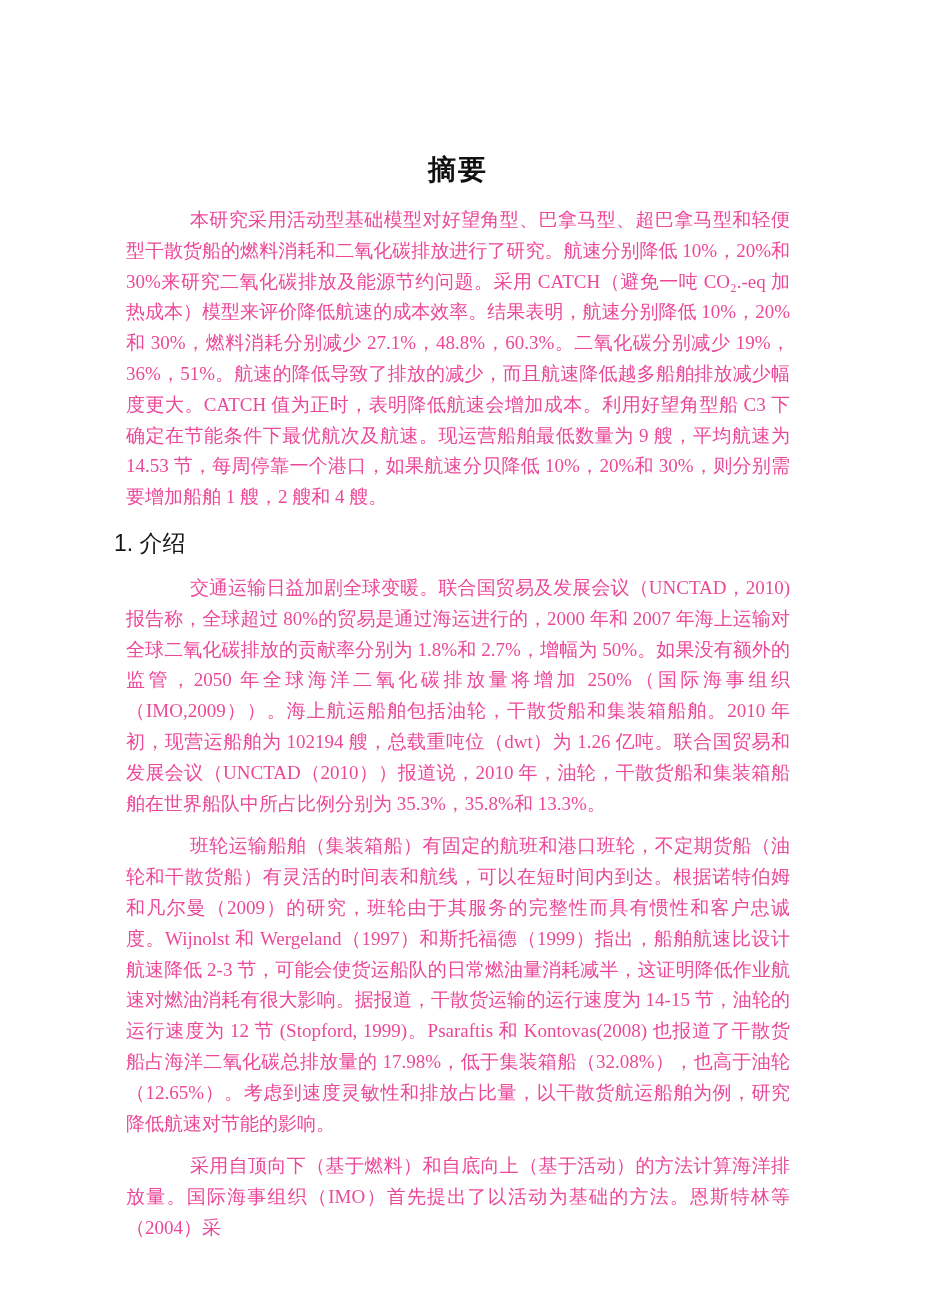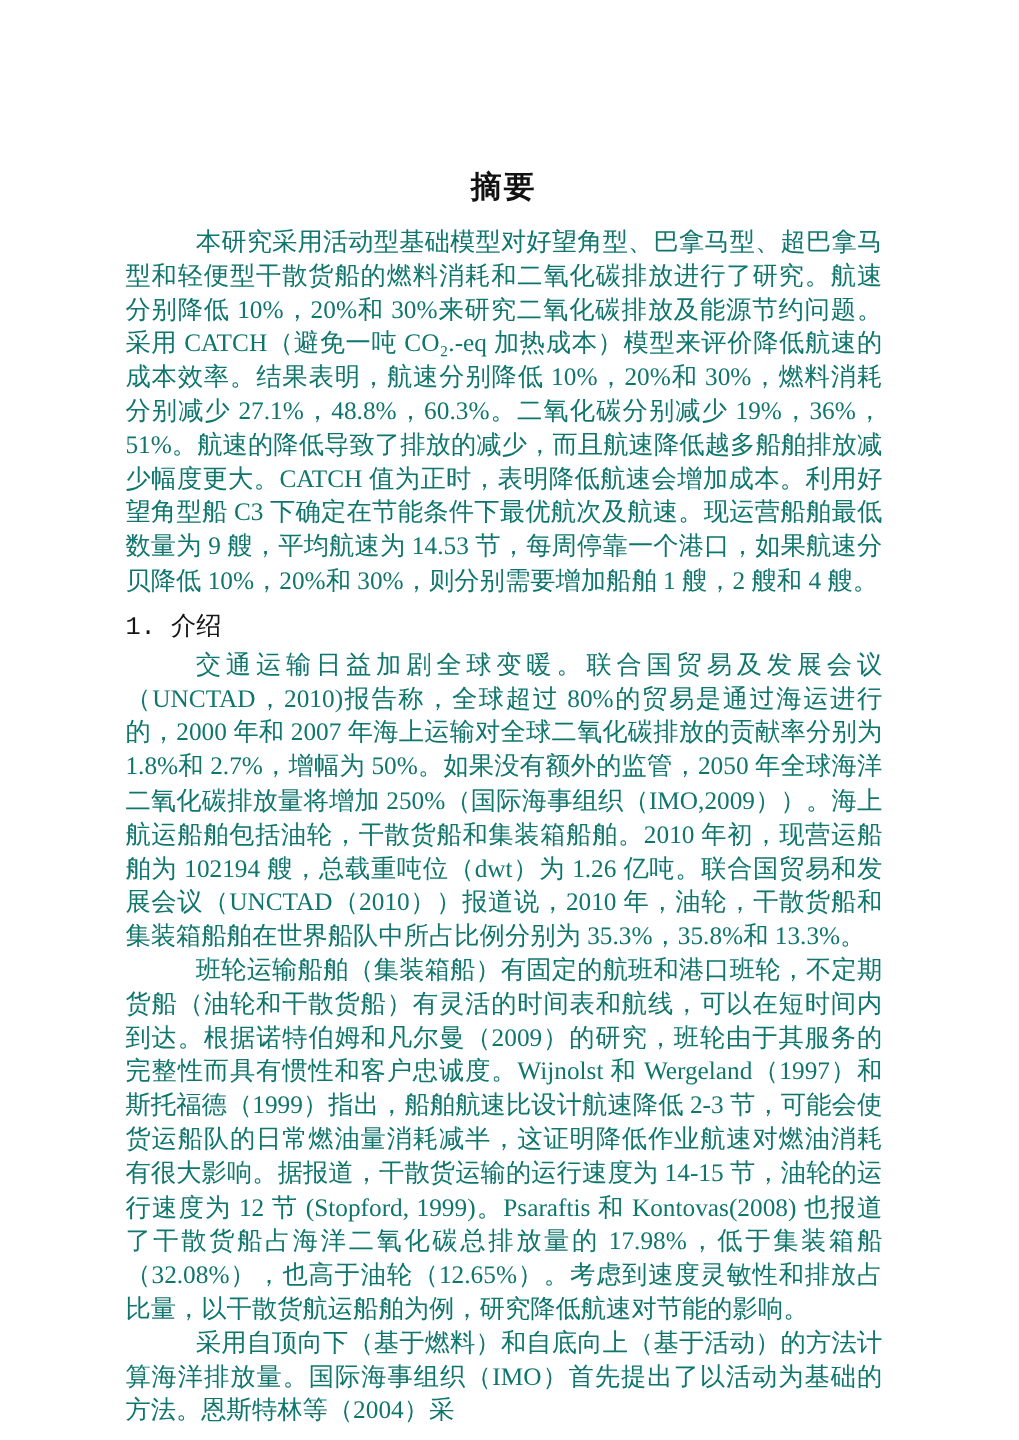--- a/index.html
+++ b/index.html
@@ -30,32 +30,32 @@
     margin: 0 0 13px 0;
     text-align: center;
     font-family: "Liberation Sans", "DejaVu Sans", sans-serif;
     font-size: 28px;
     font-weight: 700;
     letter-spacing: 2px;
     color: #111111;
     line-height: 44px;
   }
   .body-para {
-    margin: 0;
+    margin: 12px;
     font-family: "Liberation Serif", "DejaVu Serif", serif;
-    font-size: 23px;
+    font-size: 19px;
     line-height: 30.8px;
     text-align: justify;
     text-indent: 64px;
-    color: #0f766e;
+    color: #ec4899;
     word-break: break-word;
   }
   .section-heading {
     margin: 8px 0 2px 0;
-    font-family: Liberation Mono, monospace;
+    font-family: Liberation Sans, sans-serif;
     font-size: 23px;
     font-weight: 400;
     color: #161616;
     line-height: 36px;
   }
 </style>
 </head>
 <body>
 
 <div class="page">

